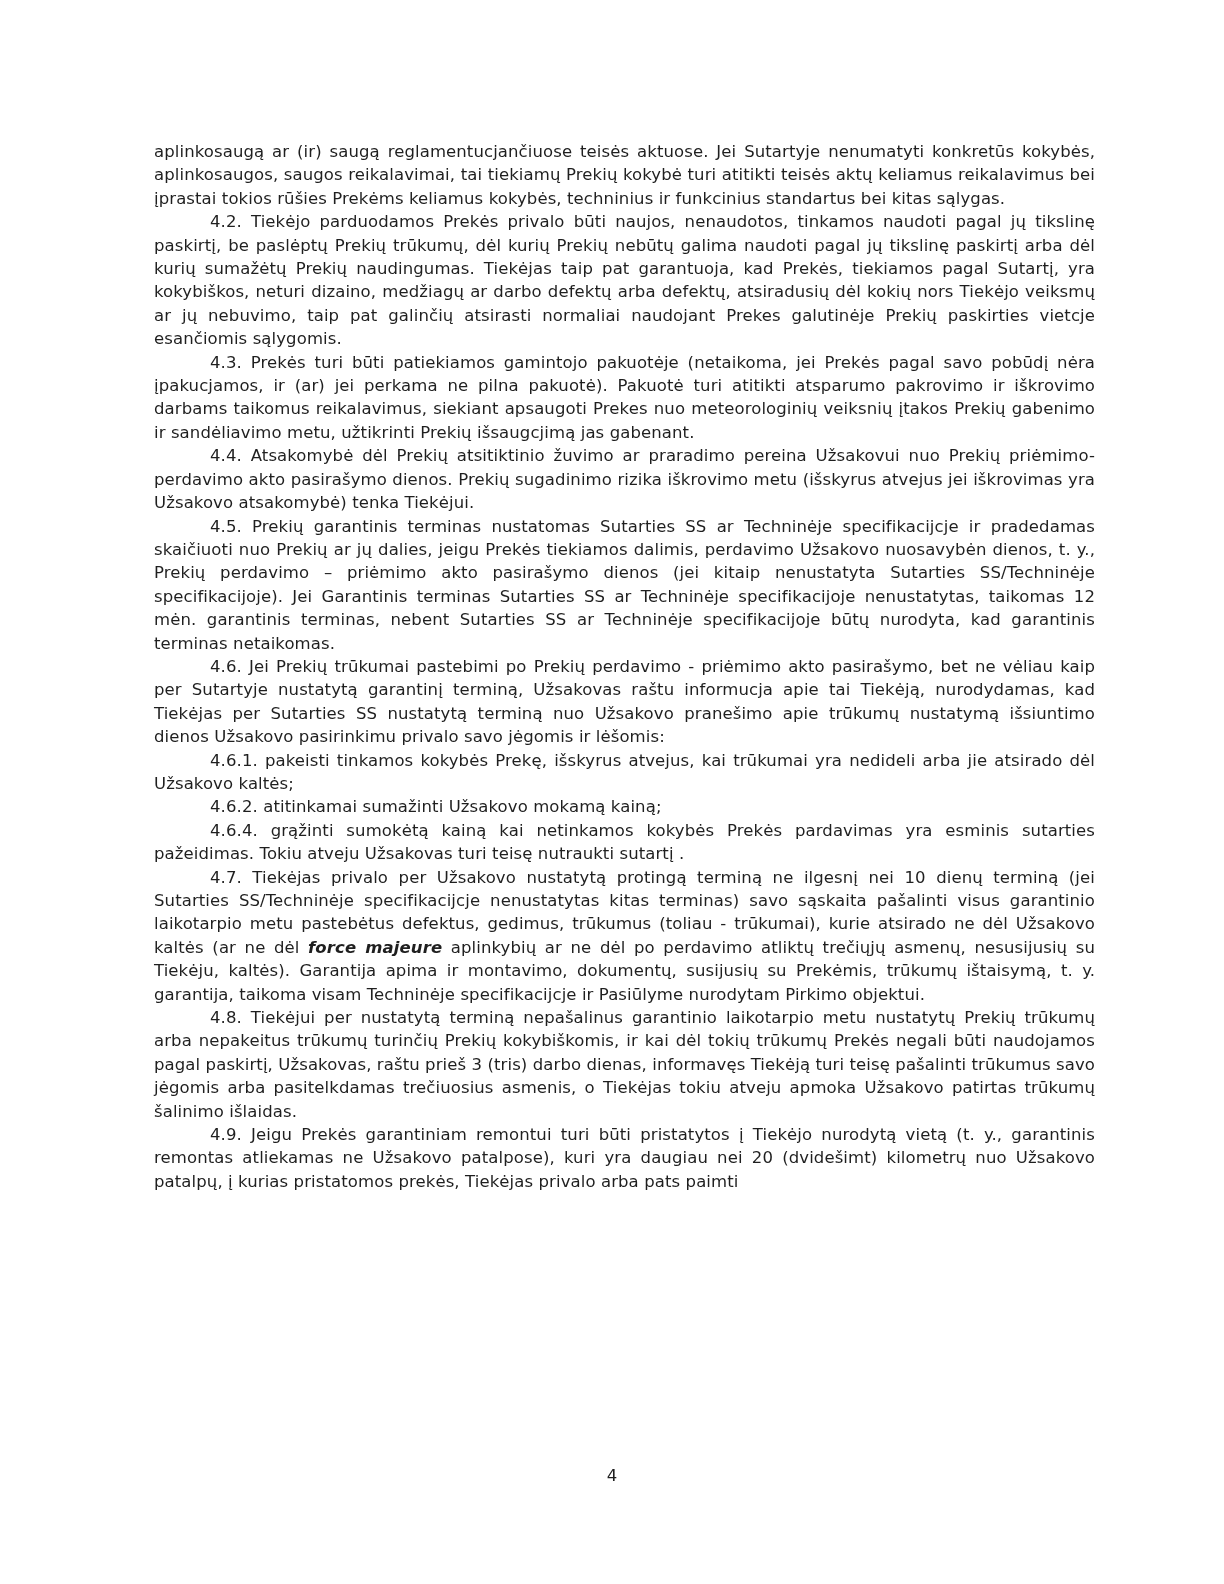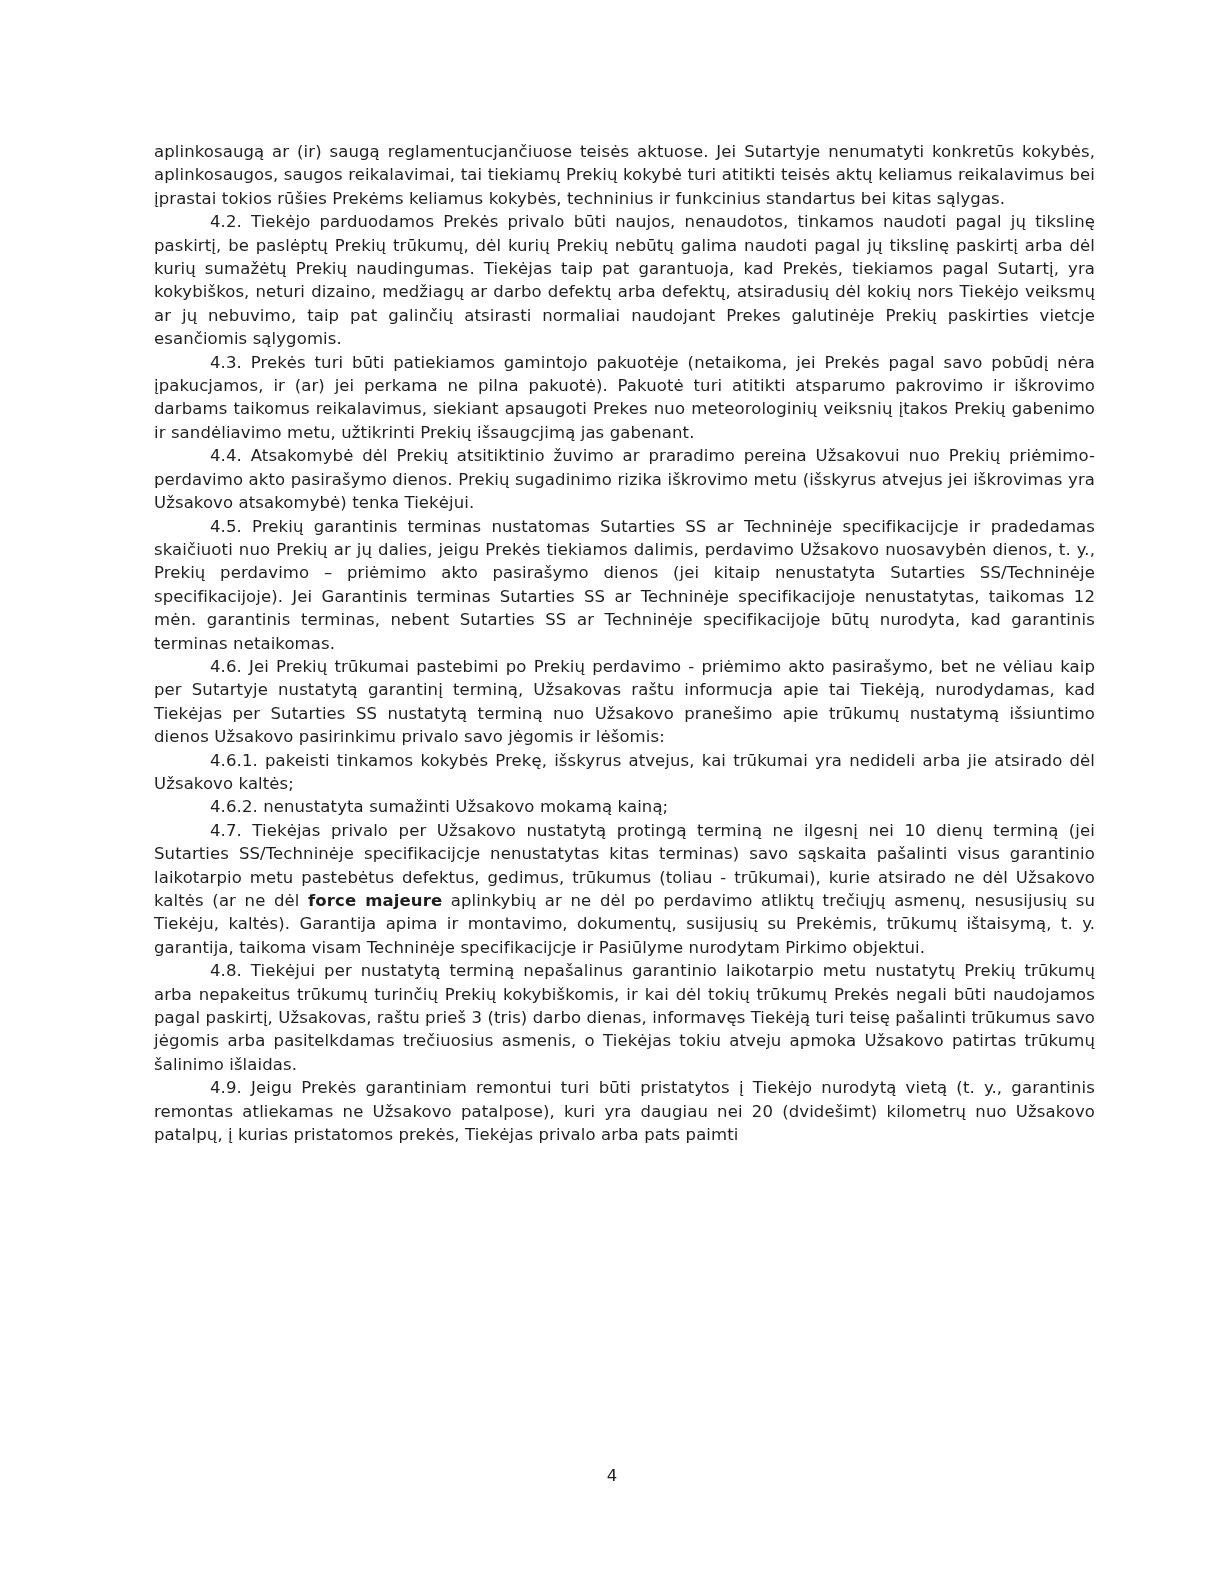--- a/index.html
+++ b/index.html
@@ -28,20 +28,21 @@
   }
   .para {
     margin: 0;
     padding: 0;
   }
   .para.indent {
     text-indent: 56px;
   }
   .seg-bold-italic {
     font-weight: 700;
+    font-style: italic;
   }
   .page-number {
     position: absolute;
     left: 0;
     top: 1466px;
     width: 100%;
     text-align: center;
     font-size: 16.5px;
     color: #1f1f1f;
   }
@@ -51,19 +52,20 @@
 
 <div class="page">
   <div class="content">
       <p class="para"><span>aplinkosaugą ar (ir) saugą reglamentucjančiuose teisės aktuose. Jei Sutartyje nenumatyti konkretūs kokybės, aplinkosaugos, saugos reikalavimai, tai tiekiamų Prekių kokybė turi atitikti teisės aktų keliamus reikalavimus bei įprastai tokios rūšies Prekėms keliamus kokybės, techninius ir funkcinius standartus bei kitas sąlygas.</span></p>
       <p class="para indent"><span>4.2. Tiekėjo parduodamos Prekės privalo būti naujos, nenaudotos, tinkamos naudoti pagal jų tikslinę paskirtį, be paslėptų Prekių trūkumų, dėl kurių Prekių nebūtų galima naudoti pagal jų tikslinę paskirtį arba dėl kurių sumažėtų Prekių naudingumas. Tiekėjas taip pat garantuoja, kad Prekės, tiekiamos pagal Sutartį, yra kokybiškos, neturi dizaino, medžiagų ar darbo defektų arba defektų, atsiradusių dėl kokių nors Tiekėjo veiksmų ar jų nebuvimo, taip pat galinčių atsirasti normaliai naudojant Prekes galutinėje Prekių paskirties vietcje esančiomis sąlygomis.</span></p>
       <p class="para indent"><span>4.3. Prekės turi būti patiekiamos gamintojo pakuotėje (netaikoma, jei Prekės pagal savo pobūdį nėra įpakucjamos, ir (ar) jei perkama ne pilna pakuotė). Pakuotė turi atitikti atsparumo pakrovimo ir iškrovimo darbams taikomus reikalavimus, siekiant apsaugoti Prekes nuo meteorologinių veiksnių įtakos Prekių gabenimo ir sandėliavimo metu, užtikrinti Prekių išsaugcjimą jas gabenant.</span></p>
       <p class="para indent"><span>4.4. Atsakomybė dėl Prekių atsitiktinio žuvimo ar praradimo pereina Užsakovui nuo Prekių priėmimo-perdavimo akto pasirašymo dienos. Prekių sugadinimo rizika iškrovimo metu (išskyrus atvejus jei iškrovimas yra Užsakovo atsakomybė) tenka Tiekėjui.</span></p>
       <p class="para indent"><span>4.5. Prekių garantinis terminas nustatomas Sutarties SS ar Techninėje specifikacijcje ir pradedamas skaičiuoti nuo Prekių ar jų dalies, jeigu Prekės tiekiamos dalimis, perdavimo Užsakovo nuosavybėn dienos, t. y., Prekių perdavimo – priėmimo akto pasirašymo dienos (jei kitaip nenustatyta Sutarties SS/Techninėje specifikacijoje). Jei Garantinis terminas Sutarties SS ar Techninėje specifikacijoje nenustatytas, taikomas 12 mėn. garantinis terminas, nebent Sutarties SS ar Techninėje specifikacijoje būtų nurodyta, kad garantinis terminas netaikomas.</span></p>
       <p class="para indent"><span>4.6. Jei Prekių trūkumai pastebimi po Prekių perdavimo - priėmimo akto pasirašymo, bet ne vėliau kaip per Sutartyje nustatytą garantinį terminą, Užsakovas raštu informucja apie tai Tiekėją, nurodydamas, kad Tiekėjas per Sutarties SS nustatytą terminą nuo Užsakovo pranešimo apie trūkumų nustatymą išsiuntimo dienos Užsakovo pasirinkimu privalo savo jėgomis ir lėšomis:</span></p>
       <p class="para indent"><span>4.6.1. pakeisti tinkamos kokybės Prekę, išskyrus atvejus, kai trūkumai yra nedideli arba jie atsirado dėl Užsakovo kaltės;</span></p>
-      <p class="para indent"><span>4.6.2. nenustatyta sumažinti Užsakovo mokamą kainą;</span></p>
+      <p class="para indent"><span>4.6.2. atitinkamai sumažinti Užsakovo mokamą kainą;</span></p>
+      <p class="para indent"><span>4.6.4. grąžinti sumokėtą kainą kai netinkamos kokybės Prekės pardavimas yra esminis sutarties pažeidimas. Tokiu atveju Užsakovas turi teisę nutraukti sutartį .</span></p>
       <p class="para indent"><span>4.7. Tiekėjas privalo per Užsakovo nustatytą protingą terminą ne ilgesnį nei 10 dienų terminą (jei Sutarties SS/Techninėje specifikacijcje nenustatytas kitas terminas) savo sąskaita pašalinti visus garantinio laikotarpio metu pastebėtus defektus, gedimus, trūkumus (toliau - trūkumai), kurie atsirado ne dėl Užsakovo kaltės (ar ne dėl </span><span class="seg-bold-italic">force majeure</span><span> aplinkybių ar ne dėl po perdavimo atliktų trečiųjų asmenų, nesusijusių su Tiekėju, kaltės). Garantija apima ir montavimo, dokumentų, susijusių su Prekėmis, trūkumų ištaisymą, t. y. garantija, taikoma visam Techninėje specifikacijcje ir Pasiūlyme nurodytam Pirkimo objektui.</span></p>
       <p class="para indent"><span>4.8. Tiekėjui per nustatytą terminą nepašalinus garantinio laikotarpio metu nustatytų Prekių trūkumų arba nepakeitus trūkumų turinčių Prekių kokybiškomis, ir kai dėl tokių trūkumų Prekės negali būti naudojamos pagal paskirtį, Užsakovas, raštu prieš 3 (tris) darbo dienas, informavęs Tiekėją turi teisę pašalinti trūkumus savo jėgomis arba pasitelkdamas trečiuosius asmenis, o Tiekėjas tokiu atveju apmoka Užsakovo patirtas trūkumų šalinimo išlaidas.</span></p>
       <p class="para indent"><span>4.9. Jeigu Prekės garantiniam remontui turi būti pristatytos į Tiekėjo nurodytą vietą (t. y., garantinis remontas atliekamas ne Užsakovo patalpose), kuri yra daugiau nei 20 (dvidešimt) kilometrų nuo Užsakovo patalpų, į kurias pristatomos prekės, Tiekėjas privalo arba pats paimti</span></p>
     </div>
   <div class="page-number">4</div>
 </div>
 
 </body></html>

